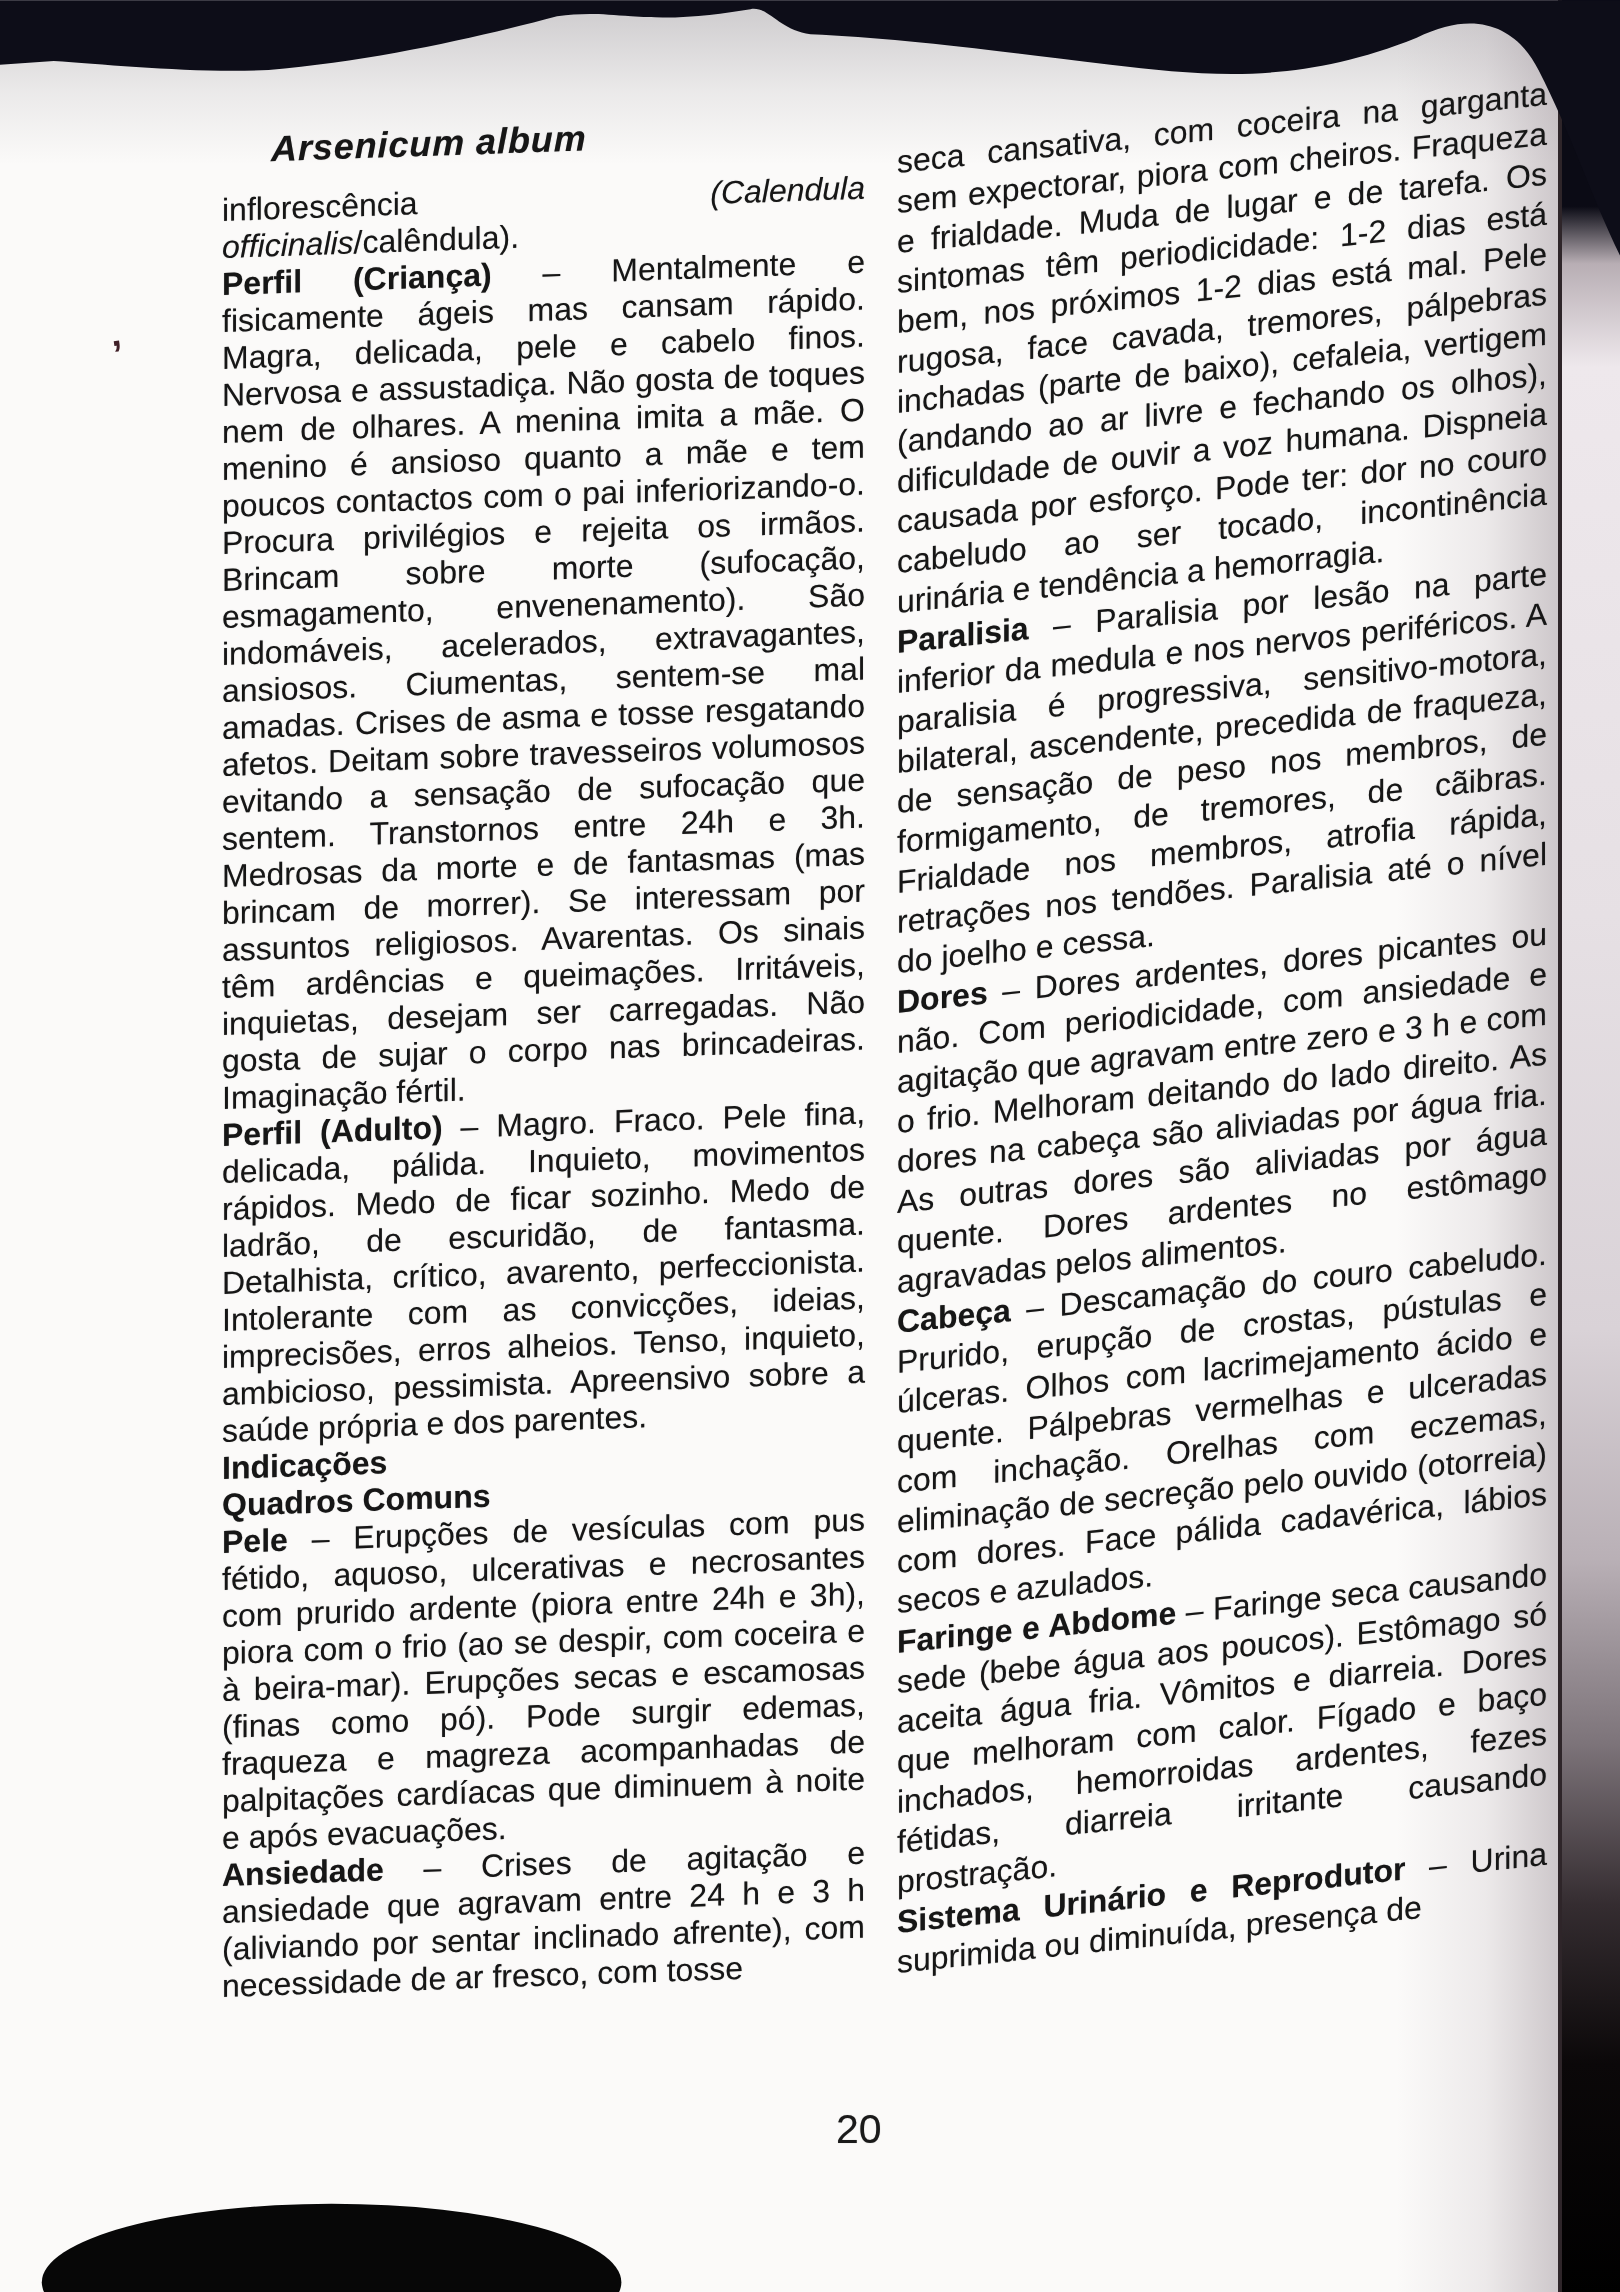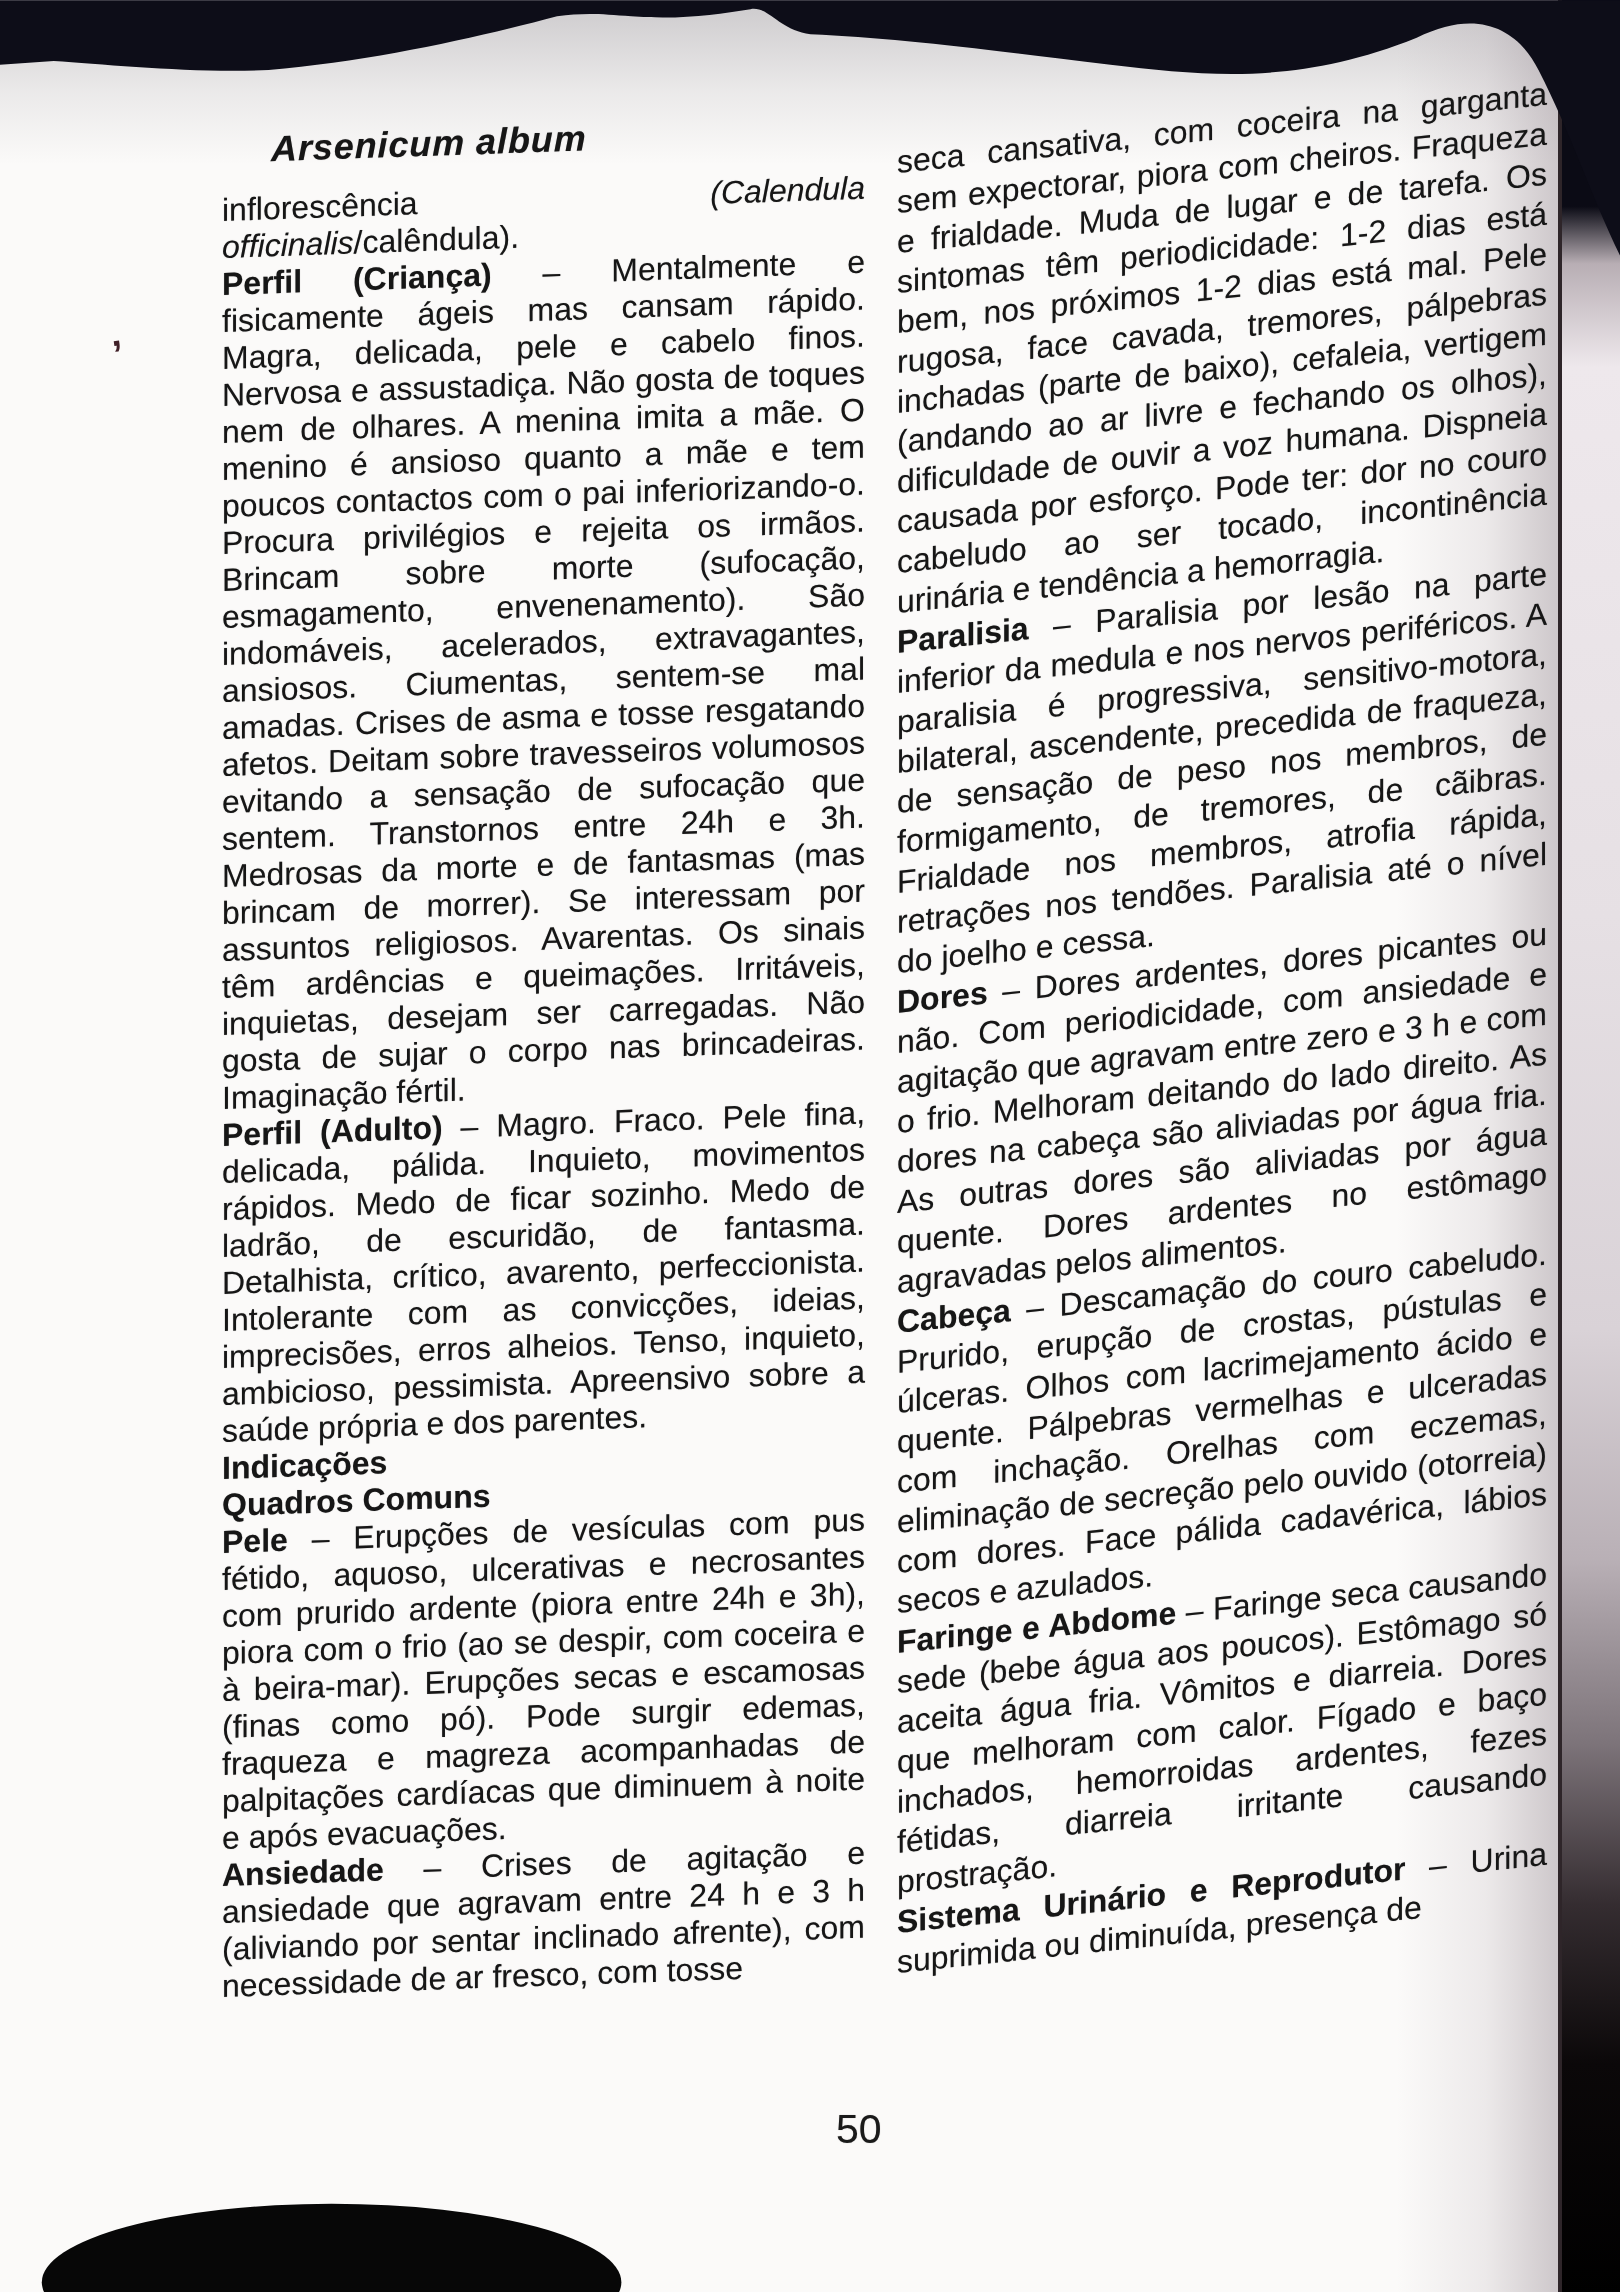--- a/index.html
+++ b/index.html
@@ -118,18 +118,18 @@
 
 <div class="col right-col">
   <p class="para"><b></b><span></span><span>seca cansativa, com coceira na garganta sem expectorar, piora com cheiros. Fraqueza e frialdade. Muda de lugar e de tarefa. Os sintomas têm periodicidade: 1-2 dias está bem, nos próximos 1-2 dias está mal. Pele rugosa, face cavada, tremores, pálpebras inchadas (parte de baixo), cefaleia, vertigem (andando ao ar livre e fechando os olhos), dificuldade de ouvir a voz humana. Dispneia causada por esforço. Pode ter: dor no couro cabeludo ao ser tocado, incontinência urinária e tendência a hemorragia.</span></p>
   <p class="para"><b>Paralisia</b><span> – </span><span>Paralisia por lesão na parte inferior da medula e nos nervos periféricos. A paralisia é progressiva, sensitivo-motora, bilateral, ascendente, precedida de fraqueza, de sensação de peso nos membros, de formigamento, de tremores, de cãibras. Frialdade nos membros, atrofia rápida, retrações nos tendões. Paralisia até o nível do joelho e cessa.</span></p>
   <p class="para"><b>Dores</b><span> – </span><span>Dores ardentes, dores picantes ou não. Com periodicidade, com ansiedade e agitação que agravam entre zero e 3 h e com o frio. Melhoram deitando do lado direito. As dores na cabeça são aliviadas por água fria. As outras dores são aliviadas por água quente. Dores ardentes no estômago agravadas pelos alimentos.</span></p>
   <p class="para"><b>Cabeça</b><span> – </span><span>Descamação do couro cabeludo. Prurido, erupção de crostas, pústulas e úlceras. Olhos com lacrimejamento ácido e quente. Pálpebras vermelhas e ulceradas com inchação. Orelhas com eczemas, eliminação de secreção pelo ouvido (otorreia) com dores. Face pálida cadavérica, lábios secos e azulados.</span></p>
   <p class="para"><b>Faringe e Abdome</b><span> – </span><span>Faringe seca causando sede (bebe água aos poucos). Estômago só aceita água fria. Vômitos e diarreia. Dores que melhoram com calor. Fígado e baço inchados, hemorroidas ardentes, fezes fétidas, diarreia irritante causando prostração.</span></p>
   <p class="para"><b>Sistema Urinário e Reprodutor</b><span> – </span><span>Urina suprimida ou diminuída, presença de</span></p>
 </div>
 
-<div class="page-number">50</div>
+<div class="page-number">20</div>
 
 <svg class="blob-svg" width="681" height="107" viewBox="0 0 760 120">
   <ellipse cx="370" cy="108" rx="325" ry="88" fill="#070707"></ellipse>
 </svg>
 
 
 </body></html>

